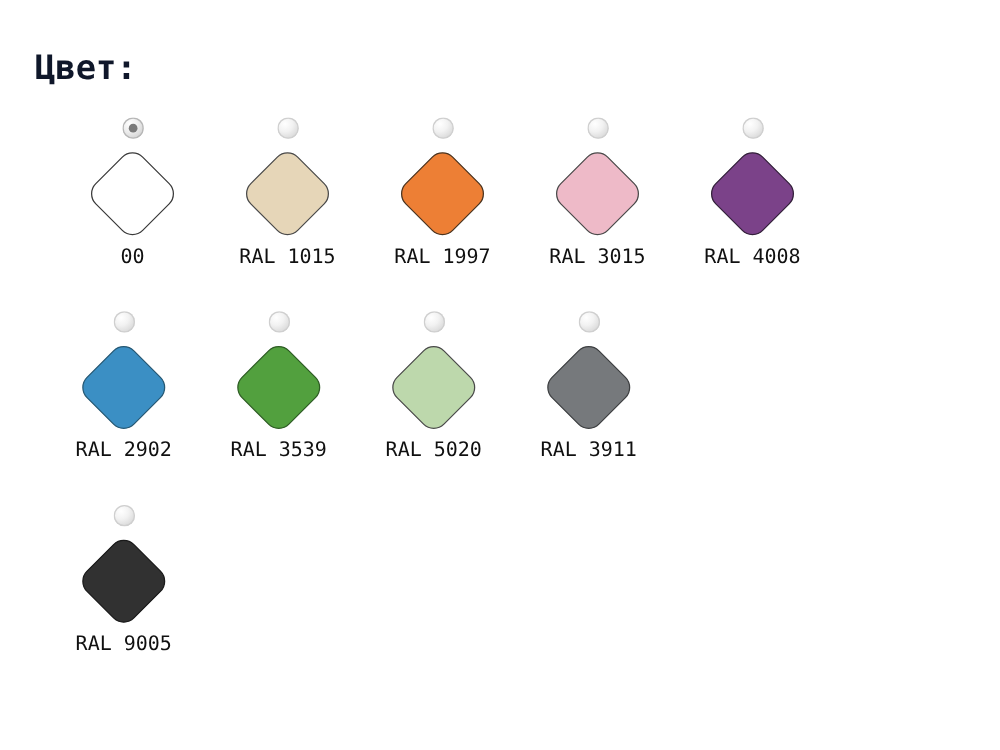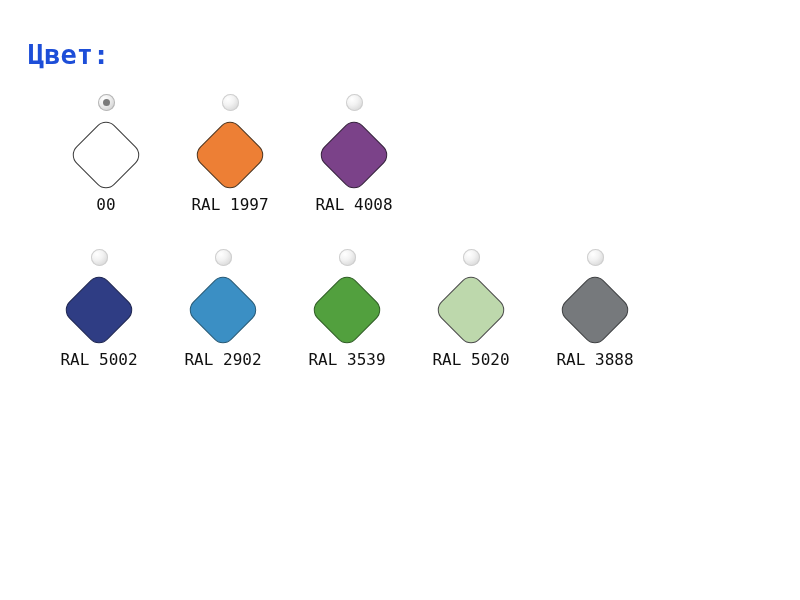--- a/index.html
+++ b/index.html
@@ -26,21 +26,21 @@
     background: #ffffff;
   }
 
   .page-title {
     position: absolute;
     left: 28px;
     top: 41px;
     font-family: "DejaVu Sans Mono", "Liberation Mono", monospace;
     font-size: 27px;
     font-weight: bold;
-    color: #1d4ed8;
+    color: #0f172a;
     letter-spacing: 0px;
     line-height: 1;
     white-space: nowrap;
     text-align: center;
   }
 
   .swatch-grid {
     position: absolute;
     left: 0;
     top: 94px;
@@ -140,43 +140,50 @@
         <div class="swatch-cell">
           <div class="radio selected"></div>
           <div class="swatch-wrap">
             <div class="swatch" style="background: rgb(255, 255, 255); border-color: rgb(58, 58, 58);"></div>
           </div>
           <div class="swatch-label">00</div>
         </div>
         <div class="swatch-cell">
           <div class="radio"></div>
           <div class="swatch-wrap">
+            <div class="swatch" style="background: rgb(230, 214, 184); border-color: rgb(74, 74, 74);"></div>
+          </div>
+          <div class="swatch-label">RAL 1015</div>
+        </div>
+        <div class="swatch-cell">
+          <div class="radio"></div>
+          <div class="swatch-wrap">
             <div class="swatch" style="background: rgb(237, 127, 53); border-color: rgb(74, 52, 32);"></div>
           </div>
           <div class="swatch-label">RAL 1997</div>
+        </div>
+        <div class="swatch-cell">
+          <div class="radio"></div>
+          <div class="swatch-wrap">
+            <div class="swatch" style="background: rgb(238, 186, 200); border-color: rgb(74, 74, 74);"></div>
+          </div>
+          <div class="swatch-label">RAL 3015</div>
         </div>
         <div class="swatch-cell">
           <div class="radio"></div>
           <div class="swatch-wrap">
             <div class="swatch" style="background: rgb(123, 66, 137); border-color: rgb(51, 32, 58);"></div>
           </div>
           <div class="swatch-label">RAL 4008</div>
         </div>
       </div>
     <div class="swatch-row row-2">
         <div class="swatch-cell">
           <div class="radio"></div>
           <div class="swatch-wrap">
-            <div class="swatch" style="background: rgb(47, 61, 132); border-color: rgb(29, 37, 80);"></div>
-          </div>
-          <div class="swatch-label">RAL 5002</div>
-        </div>
-        <div class="swatch-cell">
-          <div class="radio"></div>
-          <div class="swatch-wrap">
             <div class="swatch" style="background: rgb(59, 143, 196); border-color: rgb(38, 88, 115);"></div>
           </div>
           <div class="swatch-label">RAL 2902</div>
         </div>
         <div class="swatch-cell">
           <div class="radio"></div>
           <div class="swatch-wrap">
             <div class="swatch" style="background: rgb(82, 160, 62); border-color: rgb(46, 92, 36);"></div>
           </div>
           <div class="swatch-label">RAL 3539</div>
@@ -186,18 +193,27 @@
           <div class="swatch-wrap">
             <div class="swatch" style="background: rgb(189, 216, 172); border-color: rgb(74, 74, 74);"></div>
           </div>
           <div class="swatch-label">RAL 5020</div>
         </div>
         <div class="swatch-cell">
           <div class="radio"></div>
           <div class="swatch-wrap">
             <div class="swatch" style="background: rgb(118, 121, 124); border-color: rgb(61, 63, 65);"></div>
           </div>
-          <div class="swatch-label">RAL 3888</div>
+          <div class="swatch-label">RAL 3911</div>
+        </div>
+      </div>
+    <div class="swatch-row row-3">
+        <div class="swatch-cell">
+          <div class="radio"></div>
+          <div class="swatch-wrap">
+            <div class="swatch" style="background: rgb(49, 49, 49); border-color: rgb(26, 26, 26);"></div>
+          </div>
+          <div class="swatch-label">RAL 9005</div>
         </div>
       </div>
   </div>
 
 </div>
 
 </body></html>

